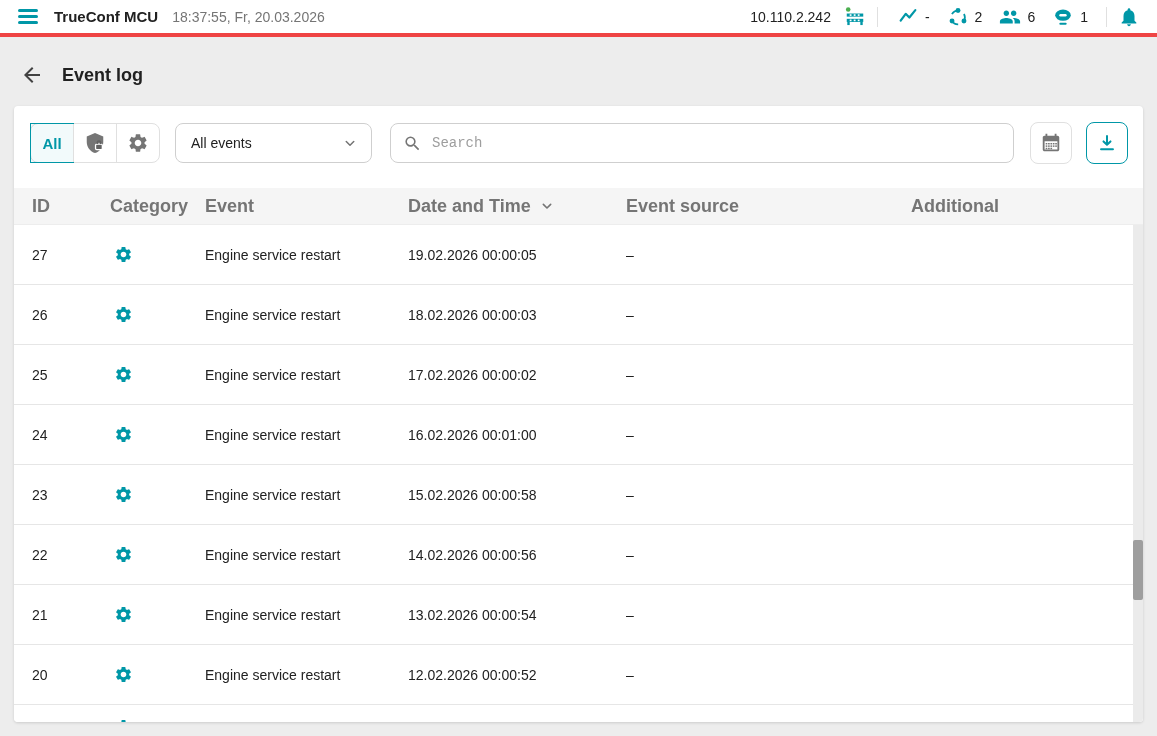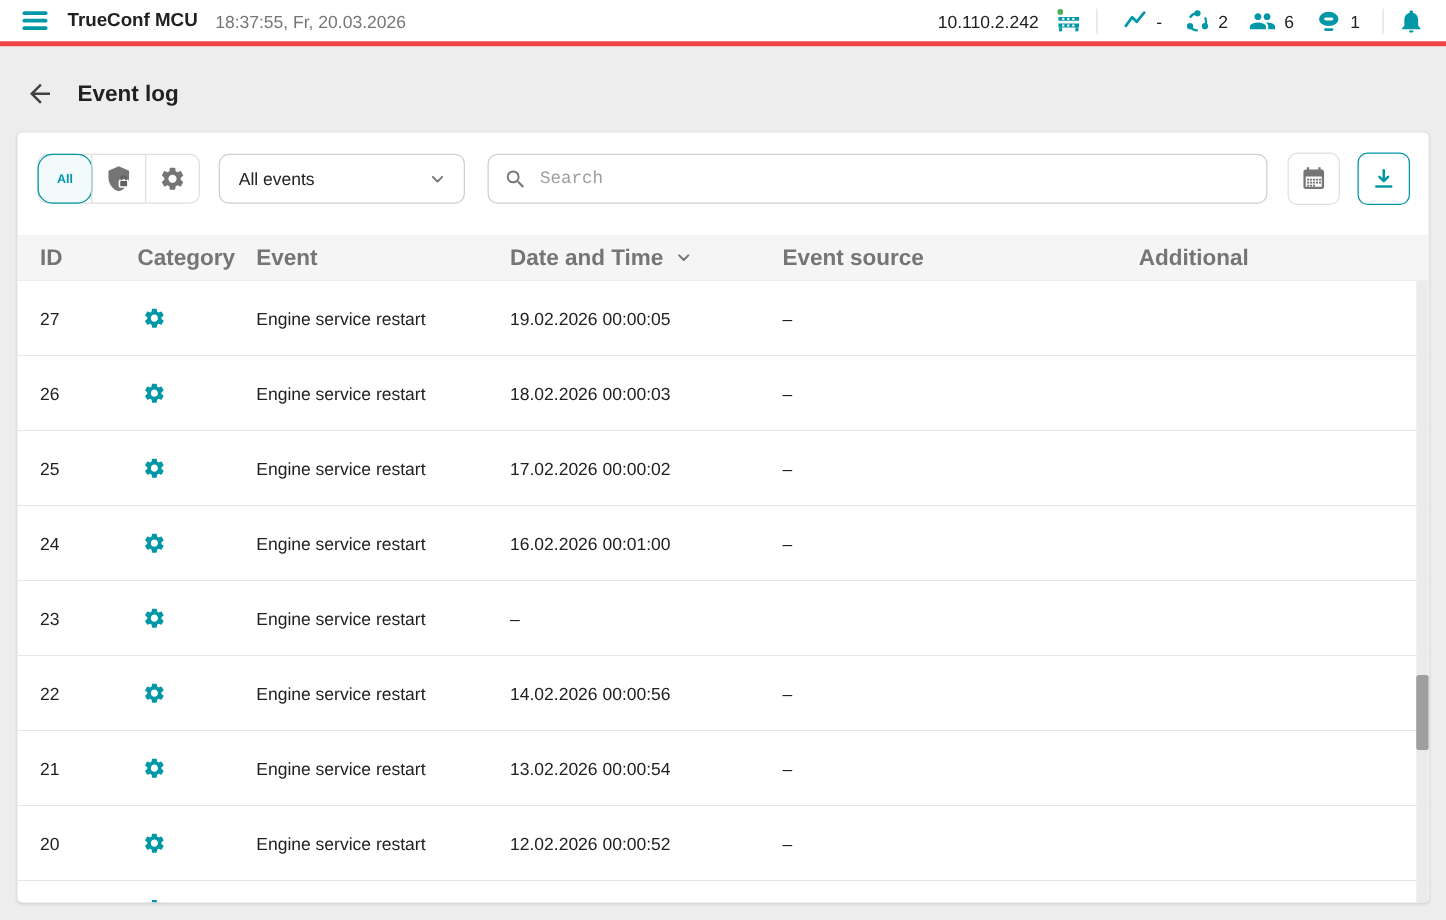--- a/index.html
+++ b/index.html
@@ -34,21 +34,21 @@
   .back-btn svg{width:24px;height:24px;}
   .page-title{font-size:18px;font-weight:bold;color:var(--ink);}
 
   
   .card{position:absolute;left:14px;top:106px;width:1129px;height:616px;background:#fff;border-radius:4px;box-shadow:0 1px 3px rgba(0,0,0,.14);overflow:hidden;}
 
   
   .seg-group{position:absolute;left:16px;top:17px;height:40px;display:flex;border:1px solid var(--line);border-radius:8px;background:#fff;}
   .seg{width:43px;height:100%;display:flex;align-items:center;justify-content:center;cursor:pointer;background:none;border:none;color:var(--muted);}
   .seg + .seg{border-left:1px solid var(--line);}
-  .seg.selected{border:1px solid var(--accent);border-radius:12px;background:rgba(0,151,167,.05);color:var(--accent);font-weight:bold;font-size:10px;margin:-1px;width:44px;height:calc(100% + 2px);}
+  .seg.selected{border:1px solid var(--accent);border-radius:0;background:rgba(0,151,167,.05);color:var(--accent);font-weight:bold;font-size:15px;margin:-1px;width:44px;height:calc(100% + 2px);}
   .seg svg{width:22px;height:22px;}
 
   .dropdown{position:absolute;left:161px;top:17px;width:197px;height:40px;border:1px solid #cfcfcf;border-radius:8px;background:#fff;display:flex;align-items:center;justify-content:space-between;padding:0 12px 0 15px;cursor:pointer;}
   .dropdown .dd-value{font-size:14px;color:var(--ink);}
   .dropdown svg{width:18px;height:18px;}
 
   .searchbox{position:absolute;left:376px;top:17px;width:624px;height:40px;border:1px solid #cfcfcf;border-radius:8px;background:#fff;display:flex;align-items:center;padding:0 12px;gap:10px;}
   .searchbox svg{width:19px;height:19px;flex:0 0 auto;}
   .searchbox input{border:none;outline:none;flex:1;font-size:14px;font-family:Liberation Mono, monospace;color:var(--ink);background:transparent;}
   .searchbox input::placeholder{color:#9e9e9e;}
@@ -293,20 +293,21 @@
       </div>
 
       <div class="row">
         <div class="cell">23</div>
         <div class="cell cell-cat">
           <svg viewBox="0 0 24 24">
             <path fill="var(--accent)" d="M19.14 12.94c.04-.3.06-.61.06-.94 0-.32-.02-.64-.07-.94l2.03-1.58a.49.49 0 0 0 .12-.61l-1.92-3.32a.488.488 0 0 0-.59-.22l-2.39.96c-.5-.38-1.03-.7-1.62-.94l-.36-2.54a.484.484 0 0 0-.48-.41h-3.84c-.24 0-.43.17-.47.41l-.36 2.54c-.59.24-1.13.57-1.62.94l-2.39-.96c-.22-.08-.47 0-.59.22L2.74 8.87c-.12.21-.08.47.12.61l2.03 1.58c-.05.3-.09.63-.09.94s.02.64.07.94l-2.03 1.58a.49.49 0 0 0-.12.61l1.92 3.32c.12.22.37.29.59.22l2.39-.96c.5.38 1.03.7 1.62.94l.36 2.54c.05.24.24.41.48.41h3.84c.24 0 .44-.17.47-.41l.36-2.54c.59-.24 1.13-.56 1.62-.94l2.39.96c.22.08.47 0 .59-.22l1.92-3.32c.12-.22.07-.47-.12-.61l-2.01-1.58zM12 15.6c-1.98 0-3.6-1.62-3.6-3.6s1.62-3.6 3.6-3.6 3.6 1.62 3.6 3.6-1.62 3.6-3.6 3.6z"></path>
           </svg>
         </div>
         <div class="cell">Engine service restart</div>
+        <div class="cell">15.02.2026 00:00:58</div>
         <div class="cell">–</div>
         <div class="cell"></div>
       </div>
 
       <div class="row">
         <div class="cell">22</div>
         <div class="cell cell-cat">
           <svg viewBox="0 0 24 24">
             <path fill="var(--accent)" d="M19.14 12.94c.04-.3.06-.61.06-.94 0-.32-.02-.64-.07-.94l2.03-1.58a.49.49 0 0 0 .12-.61l-1.92-3.32a.488.488 0 0 0-.59-.22l-2.39.96c-.5-.38-1.03-.7-1.62-.94l-.36-2.54a.484.484 0 0 0-.48-.41h-3.84c-.24 0-.43.17-.47.41l-.36 2.54c-.59.24-1.13.57-1.62.94l-2.39-.96c-.22-.08-.47 0-.59.22L2.74 8.87c-.12.21-.08.47.12.61l2.03 1.58c-.05.3-.09.63-.09.94s.02.64.07.94l-2.03 1.58a.49.49 0 0 0-.12.61l1.92 3.32c.12.22.37.29.59.22l2.39-.96c.5.38 1.03.7 1.62.94l.36 2.54c.05.24.24.41.48.41h3.84c.24 0 .44-.17.47-.41l.36-2.54c.59-.24 1.13-.56 1.62-.94l2.39.96c.22.08.47 0 .59-.22l1.92-3.32c.12-.22.07-.47-.12-.61l-2.01-1.58zM12 15.6c-1.98 0-3.6-1.62-3.6-3.6s1.62-3.6 3.6-3.6 3.6 1.62 3.6 3.6-1.62 3.6-3.6 3.6z"></path>
           </svg>

